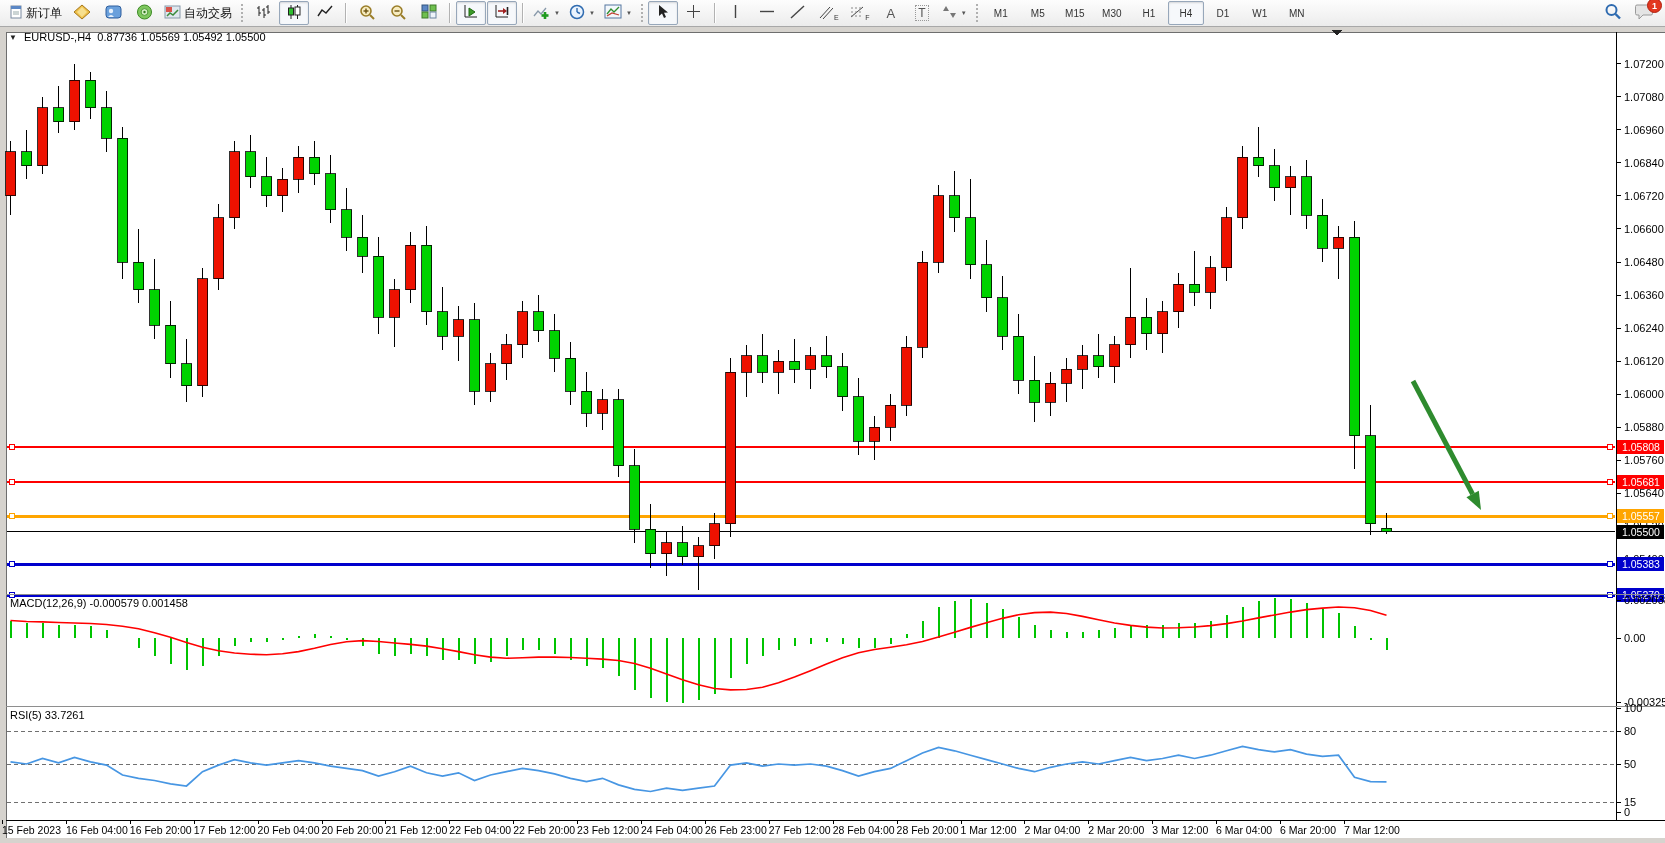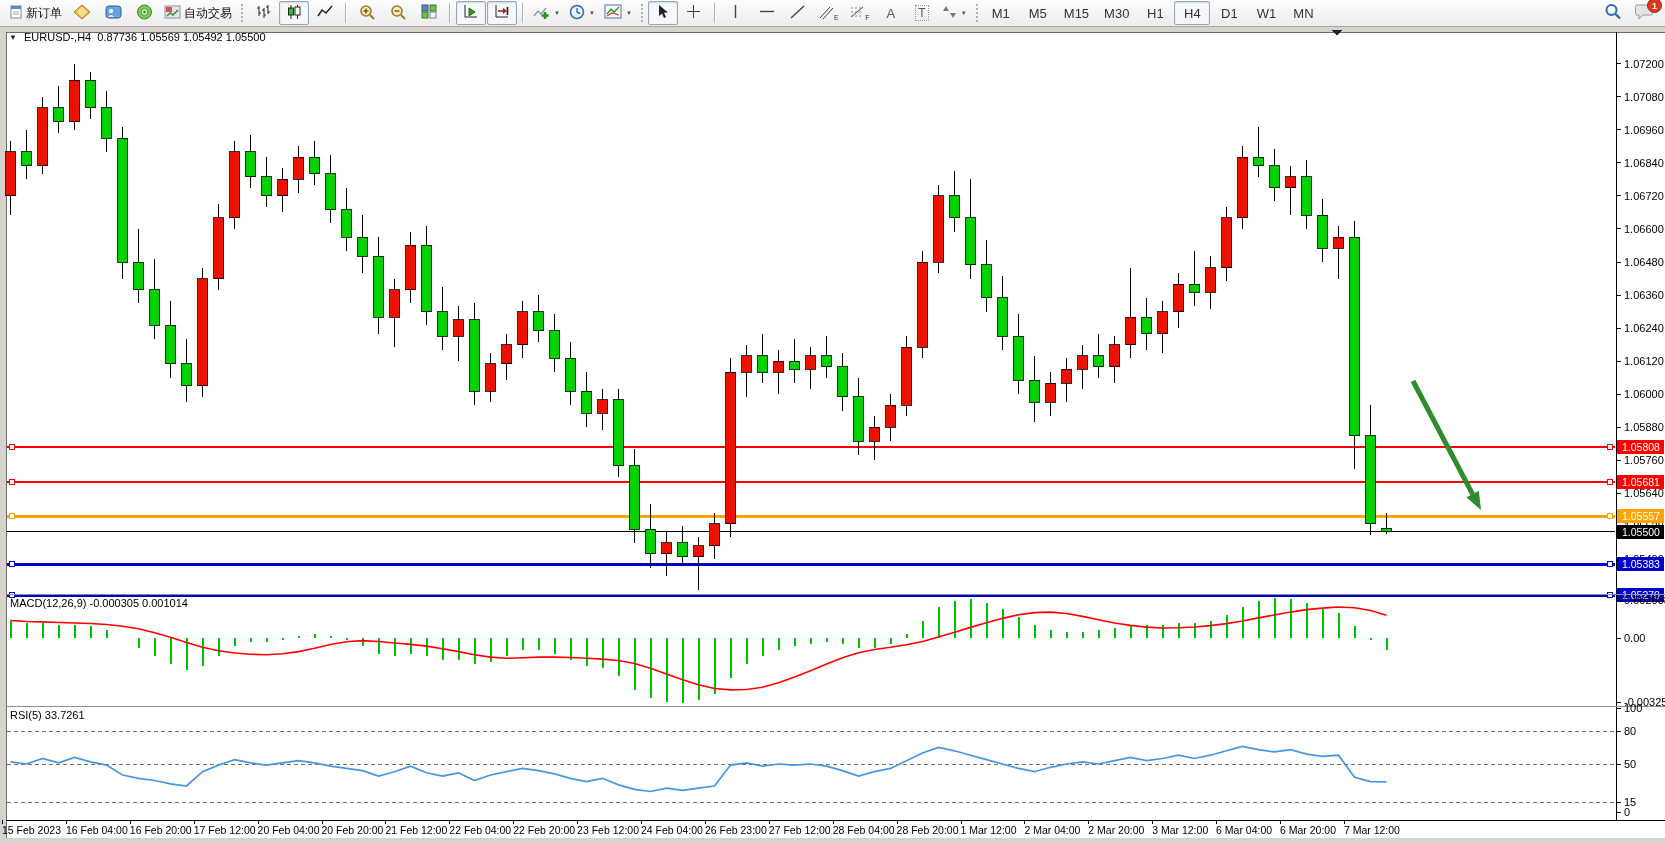--- a/index.html
+++ b/index.html
@@ -6,21 +6,21 @@
   body{width:1665px;height:843px;overflow:hidden;background:#d6d3ce;font-family:"Liberation Sans",sans-serif}
   #app{position:relative;width:1665px;height:843px}
   
   .toolbar{position:absolute;left:0;top:0;width:1665px;height:27px;box-sizing:border-box;
     background:linear-gradient(#fdfdfd,#ececec);border-bottom:1px solid #a8a8a8;
     display:flex;align-items:center;padding:0 6px;gap:1px;z-index:5}
   .tb{height:22px;min-width:22px;display:flex;align-items:center;justify-content:center;gap:3px;
     border:1px solid transparent;border-radius:2px;background:none;padding:0 3px;
     font:12px "Liberation Sans",sans-serif;color:#222;cursor:default;white-space:nowrap}
   .tb.sel{border-color:#97a7ba;background:#f6f8fb;box-shadow:inset 0 1px 2px rgba(0,0,0,.14)}
-  .tf{font-size:13px;padding:0 6px;color:#333}
+  .tf{font-size:10px;padding:0 6px;color:#333}
   .caret{font-size:6px;color:#555;margin-left:1px;line-height:1}
   .sep{width:0;border-left:1px solid #b2b2b2;border-right:1px solid #fff;height:20px;margin:0 4px}
   .grip{width:0;border-left:2px dotted #b0b0b0;height:18px;margin:0 4px}
   .spacer{flex:1}
   .lbl-cjk{font-size:12px;color:#111}
   .subletter{font-size:7px;color:#333;margin-left:-2px;margin-top:8px}
   .badge-wrap{position:relative}
   .noti-badge{position:absolute;right:-4px;top:-4px;width:13px;height:13px;border-radius:50%;
     background:#e2371f;border:1px solid #b02010;color:#fff;font:bold 9px "Liberation Sans",sans-serif;
     display:flex;align-items:center;justify-content:center}
@@ -308,21 +308,21 @@
       <svg width="19" height="17">
             <path d="M2 2 h14 a1.5 1.5 0 0 1 1.5 1.5 v7 a1.5 1.5 0 0 1 -1.5 1.5 h-8 l-4 4 v-4 h-2 a1.5 1.5 0 0 1 -1.5 -1.5 v-7 A1.5 1.5 0 0 1 2 2z" fill="#e4e4e4" stroke="#9a9a9a"></path>
           </svg>
     </span>
     <span class="noti-badge">1</span>
   </div>
 </div>
 
 <span class="chart-label oct" style="left:9px;top:33px">▼</span>
 <span class="chart-label" style="left:24px;top:31px">EURUSD-,H4  0.87736 1.05569 1.05492 1.05500</span>
-<span class="chart-label" style="left:10px;top:597px">MACD(12,26,9) -0.000305 0.001014</span>
+<span class="chart-label" style="left:10px;top:597px">MACD(12,26,9) -0.000579 0.001458</span>
 <span class="chart-label" style="left:10px;top:709px">RSI(5) 33.7261</span>
 
 <svg id="chart-svg" width="1665" height="815" viewBox="0 28 1665 815" shape-rendering="crispEdges">
       <rect x="6" y="32" width="1659" height="806" fill="#ffffff"></rect>
       <line x1="6" y1="32.5" x2="1665" y2="32.5" stroke="#6e6e6e"></line>
       <line x1="6.5" y1="32" x2="6.5" y2="838" stroke="#6e6e6e"></line>
       <g>
         <g>
           <line x1="7" y1="447.08046400000427" x2="1615" y2="447.08046400000427" stroke="#ff0000" stroke-width="2"></line>
           <rect x="9" y="444.58046400000427" width="5" height="5" fill="#ffffff" stroke="#ff0000"></rect>

